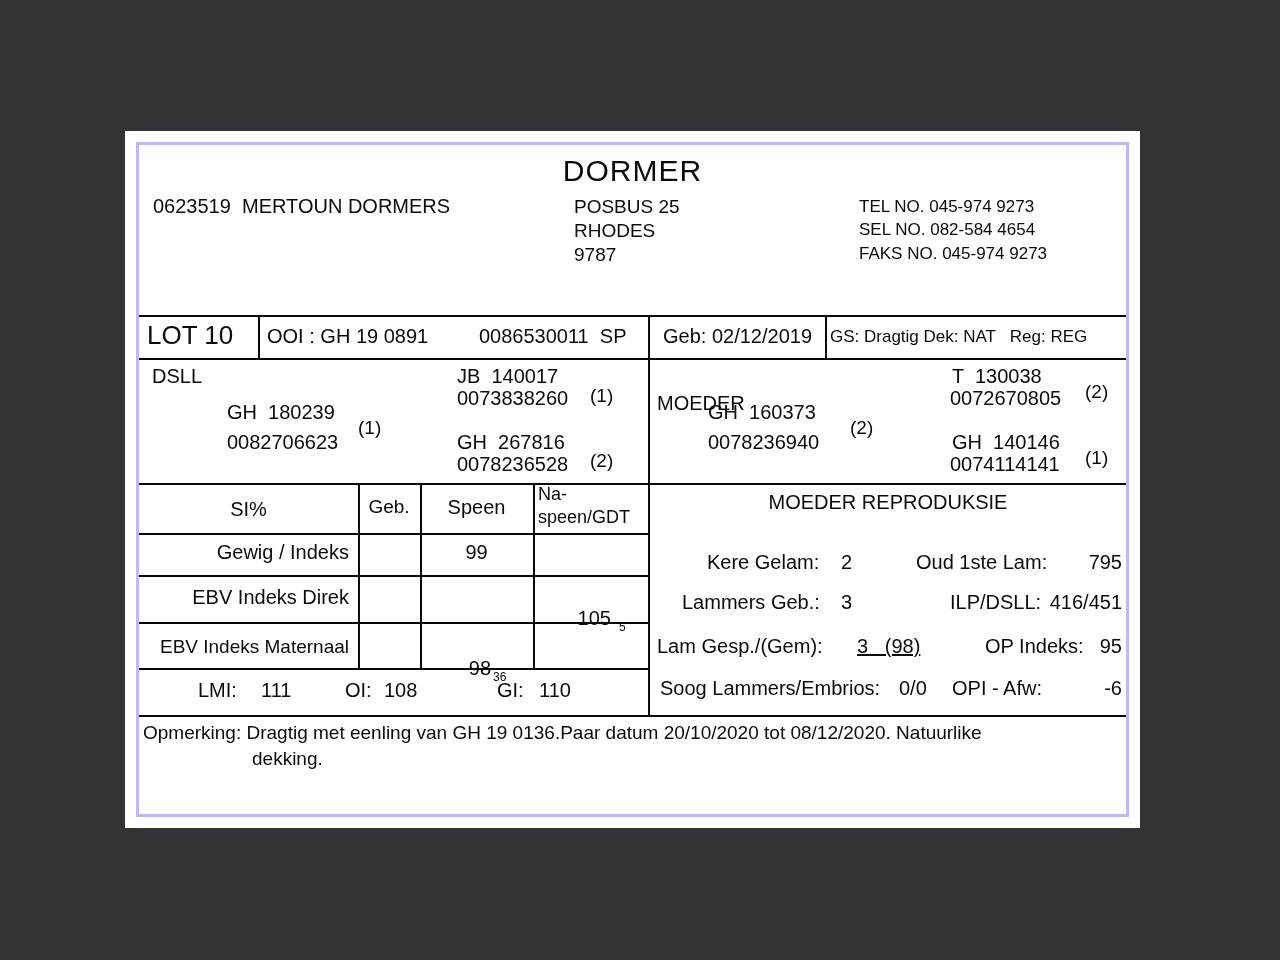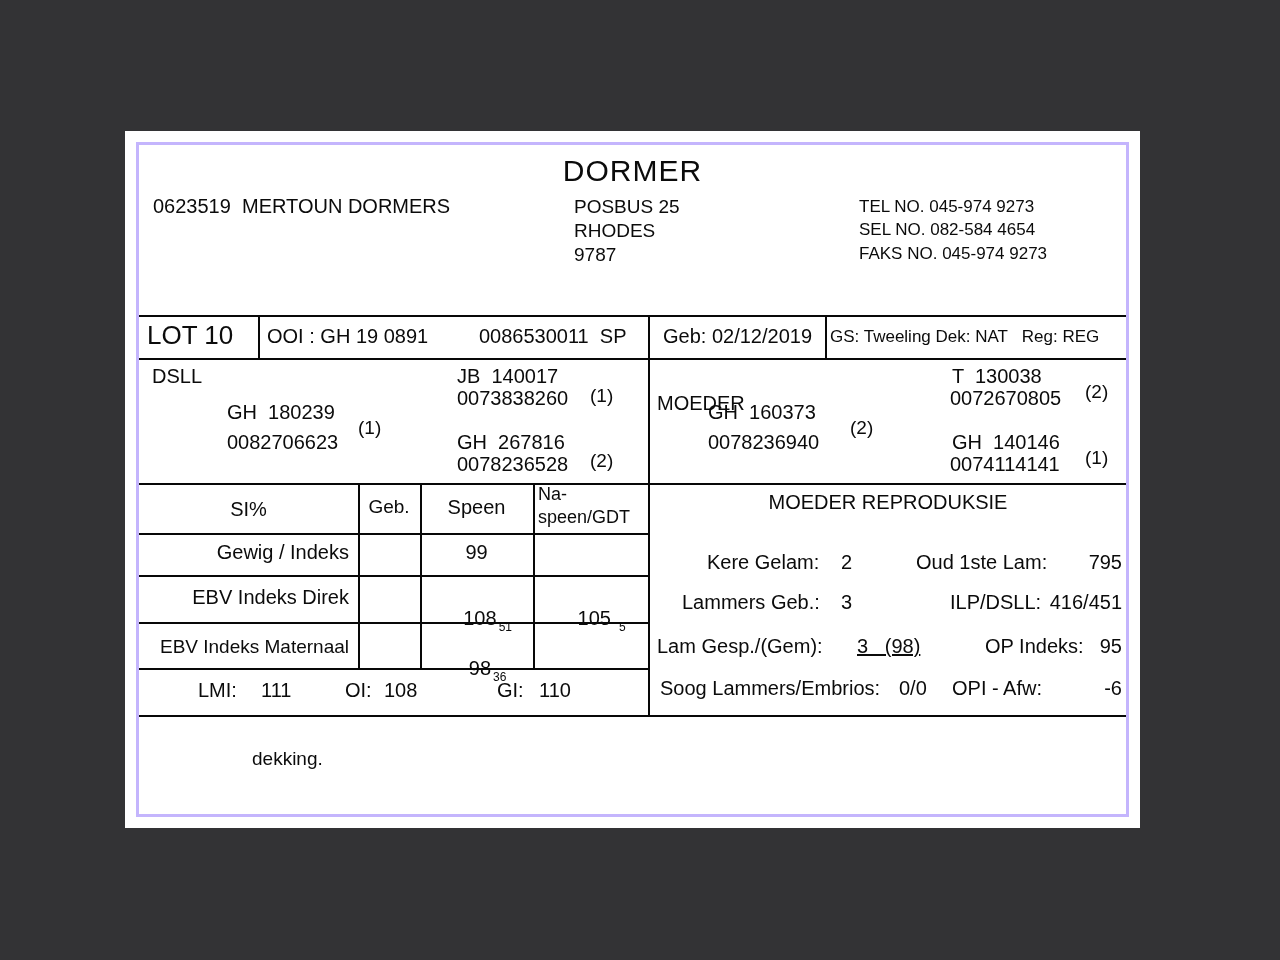--- a/index.html
+++ b/index.html
@@ -37,21 +37,21 @@
   <div class="vl" style="left:394px;top:338px;height:187px;"></div>
   <div class="hl" style="left:0;top:388px;width:511px;"></div>
   <div class="hl" style="left:0;top:430px;width:511px;"></div>
   <div class="hl" style="left:0;top:477px;width:511px;"></div>
   <div class="hl" style="left:0;top:523px;width:511px;"></div>
 
   <div class="t" style="left:8px;top:177px;font-size:26px;">LOT 10</div>
   <div class="t" style="left:128px;top:181px;">OOI : GH 19 0891</div>
   <div class="t" style="left:340px;top:181px;">0086530011  SP</div>
   <div class="t" style="left:524px;top:181px;">Geb: 02/12/2019</div>
-  <div class="t" style="left:691px;top:183px;font-size:17px;">GS: Tweeling Dek: NAT   Reg: REG</div>
+  <div class="t" style="left:691px;top:183px;font-size:17px;">GS: Dragtig Dek: NAT   Reg: REG</div>
 
   <div class="t" style="left:13px;top:221px;">DSLL</div>
   <div class="t" style="left:318px;top:221px;">JB  140017</div>
   <div class="t" style="left:318px;top:243px;">0073838260</div>
   <div class="t" style="left:451px;top:241px;font-size:19px;">(1)</div>
   <div class="t" style="left:88px;top:257px;">GH  180239</div>
   <div class="t" style="left:88px;top:287px;">0082706623</div>
   <div class="t" style="left:219px;top:273px;font-size:19px;">(1)</div>
   <div class="t" style="left:318px;top:287px;">GH  267816</div>
   <div class="t" style="left:318px;top:309px;">0078236528</div>
@@ -71,23 +71,20 @@
   <div class="t" style="left:0;top:354px;width:219px;text-align:center;">SI%</div>
   <div class="t" style="left:219px;top:352px;width:62px;text-align:center;font-size:19px;">Geb.</div>
   <div class="t" style="left:281px;top:352px;width:113px;text-align:center;">Speen</div>
   <div class="t" style="left:399px;top:340px;font-size:18px;">Na-</div>
   <div class="t" style="left:399px;top:363px;font-size:18px;">speen/GDT</div>
 
   <div class="t" style="left:0;top:397px;width:210px;text-align:right;">Gewig / Indeks</div>
   <div class="t" style="left:281px;top:397px;width:113px;text-align:center;">99</div>
 
   <div class="t" style="left:0;top:442px;width:210px;text-align:right;">EBV Indeks Direk</div>
-  <div class="t" style="left:281px;top:442px;width:113px;text-align:center;">
-    <span>108</span><span class="sub">51</span>
-  </div>
   <div class="t" style="left:394px;top:442px;width:115px;text-align:center;">
     <span>105</span><span class="sub" style="margin-left:8px;">5</span>
   </div>
 
   <div class="t" style="left:0;top:492px;width:210px;text-align:right;font-size:19px;">EBV Indeks Maternaal</div>
   <div class="t" style="left:281px;top:492px;width:113px;text-align:center;">
     <span>98</span><span class="sub">36</span>
   </div>
 
   <div class="t" style="left:59px;top:535px;">LMI:</div>
@@ -112,15 +109,16 @@
   <div class="t" style="left:518px;top:491px;">Lam Gesp./(Gem):</div>
   <div class="t" style="left:718px;top:491px;text-decoration:underline;">3   (98)</div>
   <div class="t" style="left:846px;top:491px;">OP Indeks:</div>
   <div class="t" style="right:4px;top:491px;text-align:right;">95</div>
 
   <div class="t" style="left:521px;top:533px;">Soog Lammers/Embrios:</div>
   <div class="t" style="left:760px;top:533px;">0/0</div>
   <div class="t" style="left:813px;top:533px;">OPI - Afw:</div>
   <div class="t" style="right:4px;top:533px;text-align:right;">-6</div>
 
+  <div class="t" style="left:4px;top:578px;font-size:19px;">Opmerking: Dragtig met eenling van GH 19 0136.Paar datum 20/10/2020 tot 08/12/2020. Natuurlike</div>
   <div class="t" style="left:113px;top:604px;font-size:19px;">dekking.</div>
 
 </div>
 
 </body></html>

